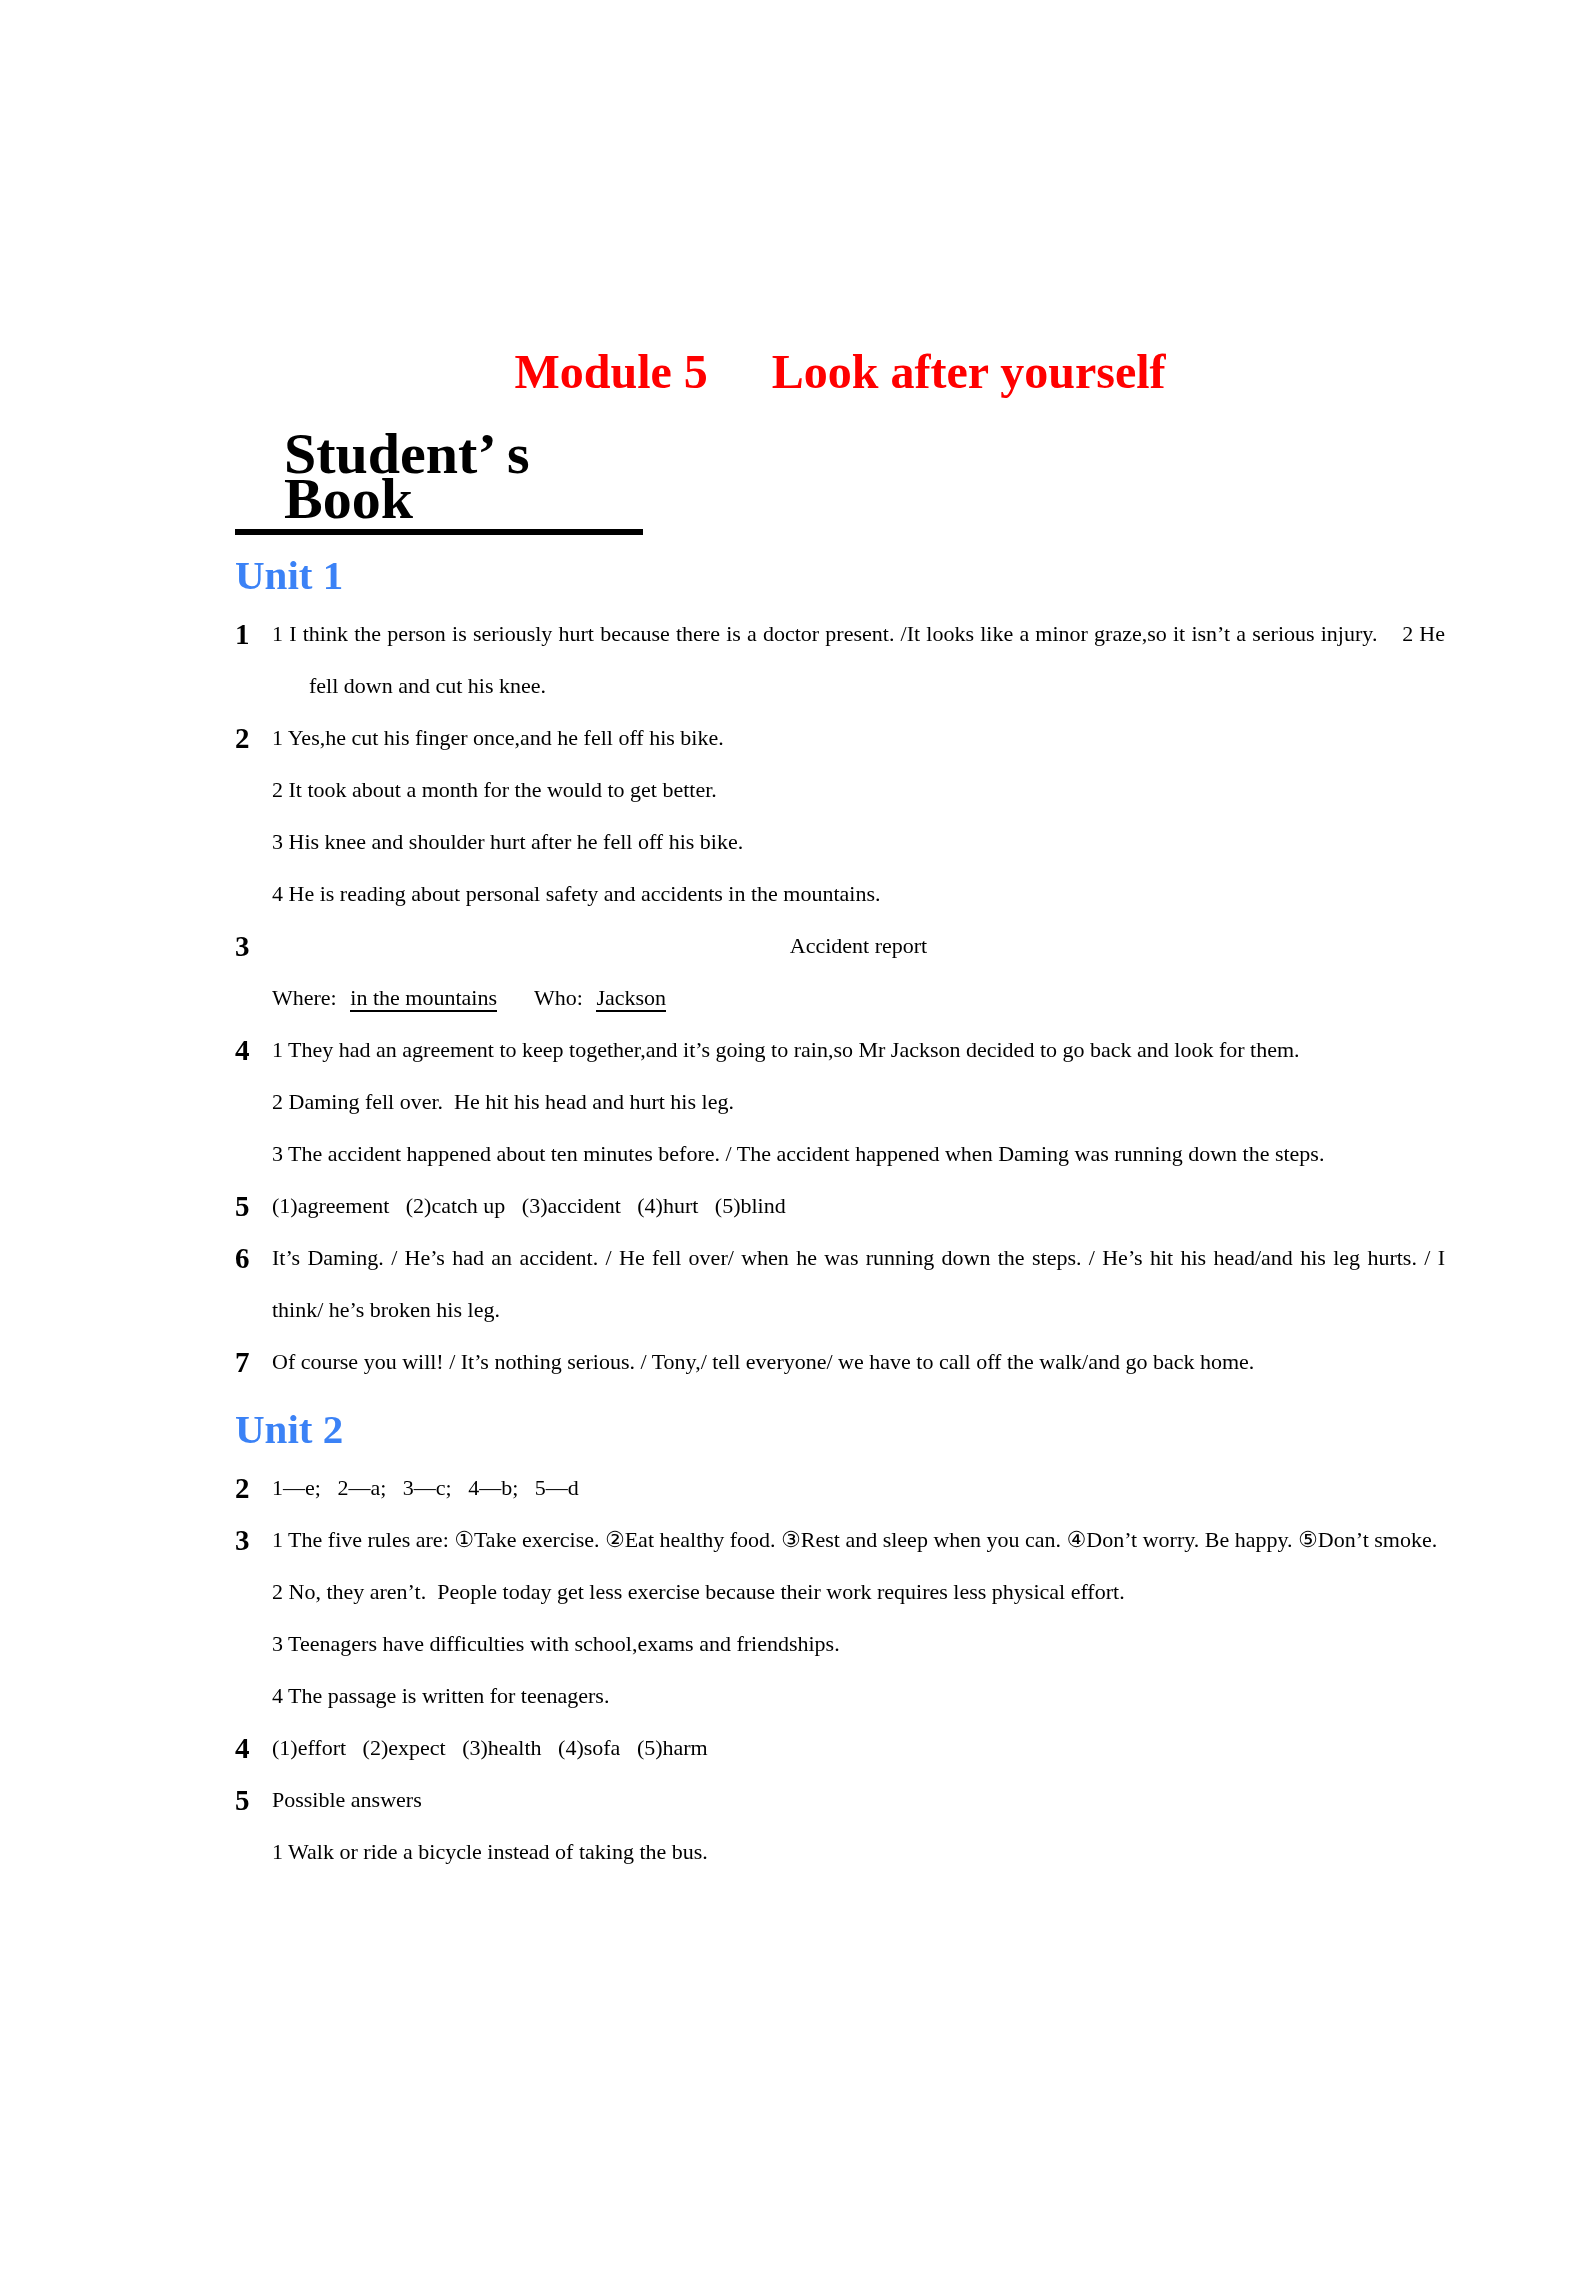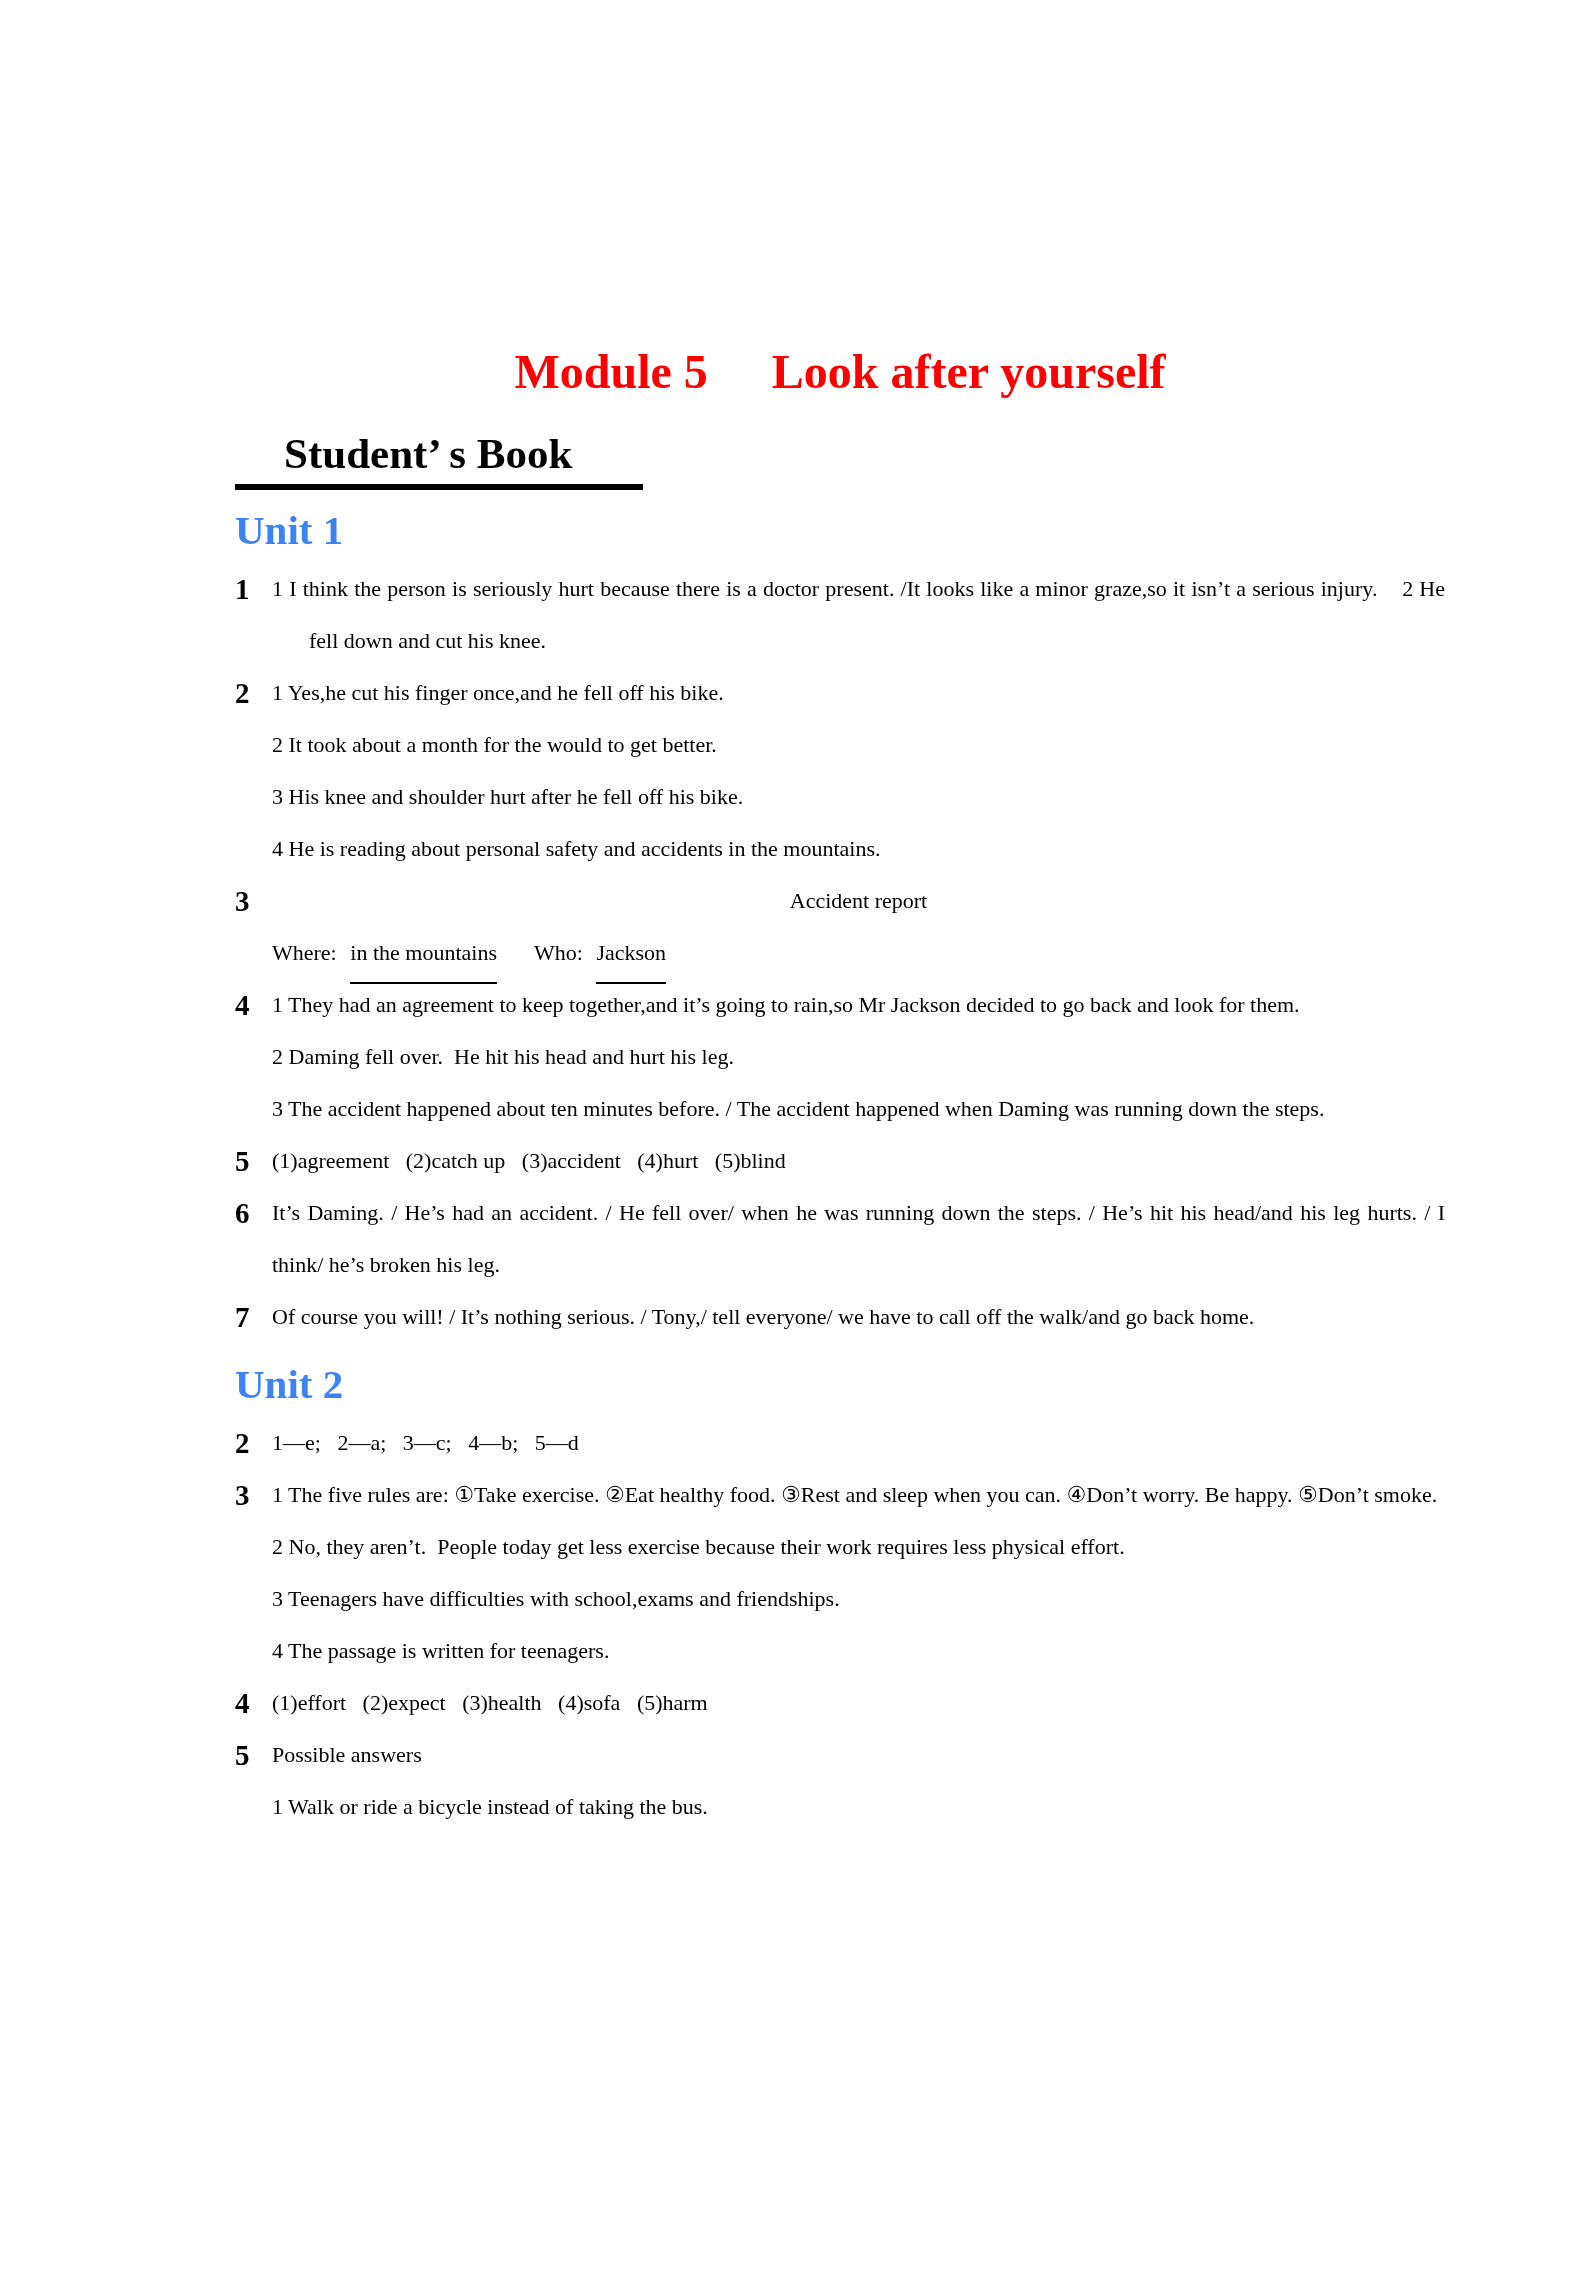--- a/index.html
+++ b/index.html
@@ -28,21 +28,21 @@
     white-space: pre;
   }
   .title .gap { display: inline-block; width: 64px; }
   .book-heading {
     display: inline-block;
     margin: 31px 0 0 0;
     box-sizing: border-box;
     width: 408px;
     padding: 0 0 7.8px 49px;
     border-bottom: 6.8px solid #000000;
-    font-size: 43px;
+    font-size: 58px;
     line-height: 45px;
     font-weight: 700;
     color: #000000;
   }
   .unit-heading {
     margin: 13.6px 0 5.8px 0;
     font-size: 41px;
     line-height: 54px;
     font-weight: 700;
     color: #3b82f6;
@@ -73,21 +73,21 @@
     padding-left: 37px;
     text-indent: -37px;
   }
   .report-title {
     text-align: center !important;
   }
   .report-line .label { margin-right: 13.6px; }
   .report-line .label.second { margin-left: 37px; }
   .u {
     border-bottom: 2.9px solid #000000;
-    padding-bottom: 17px;
+    padding-bottom: 0;
   }
 </style>
 </head>
 <body>
 
 <div class="page">
 
   <h1 class="title"><span>Module 5</span><span class="gap"></span><span>Look after yourself</span></h1>
 
   <div>

